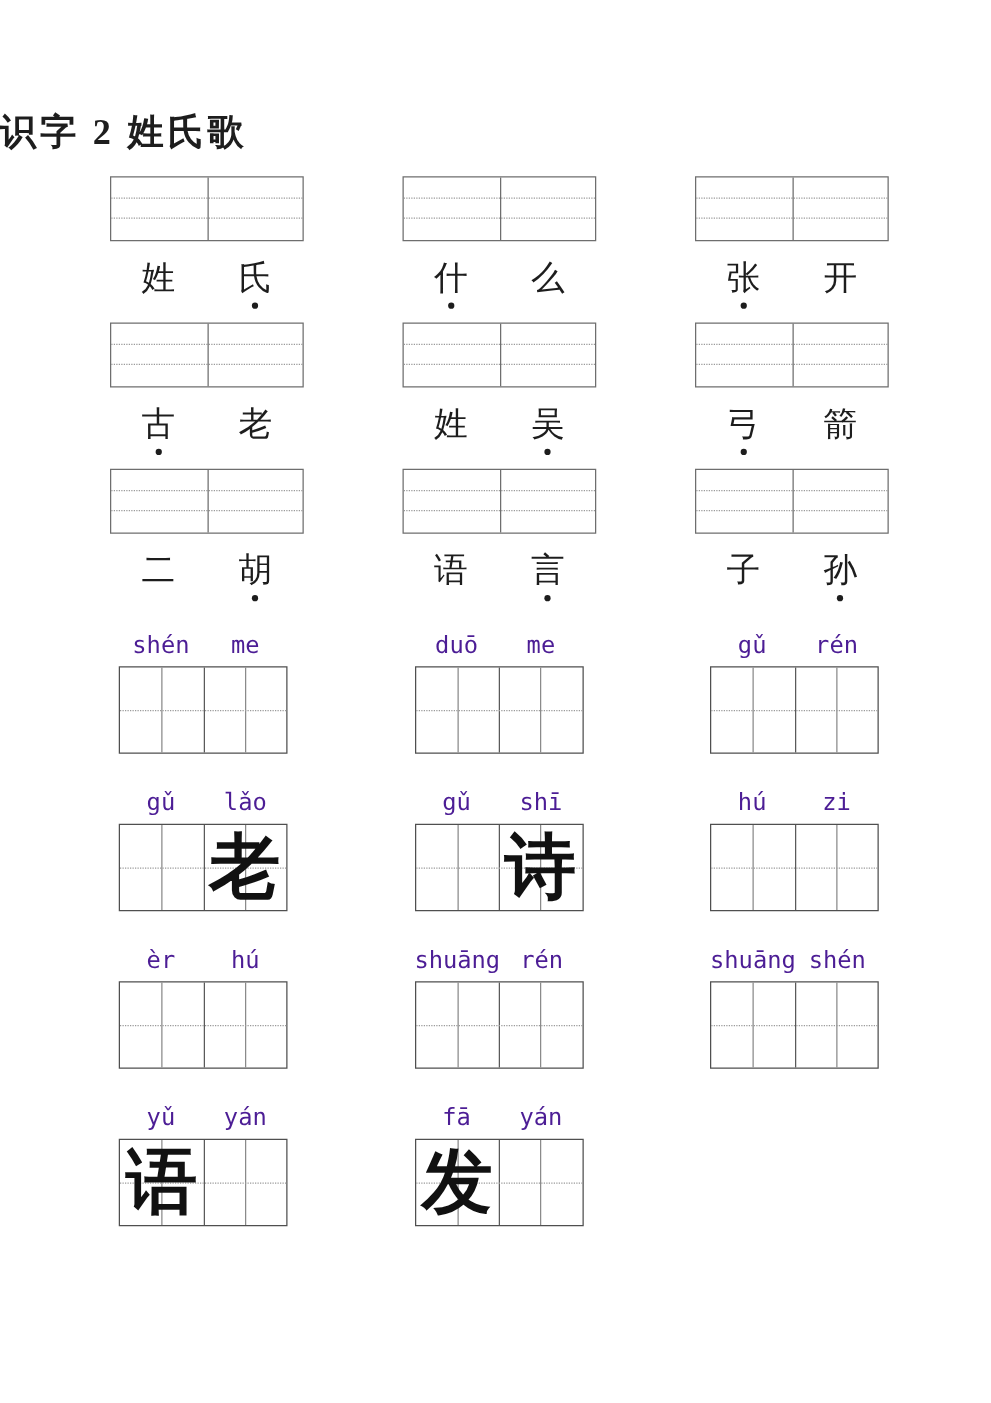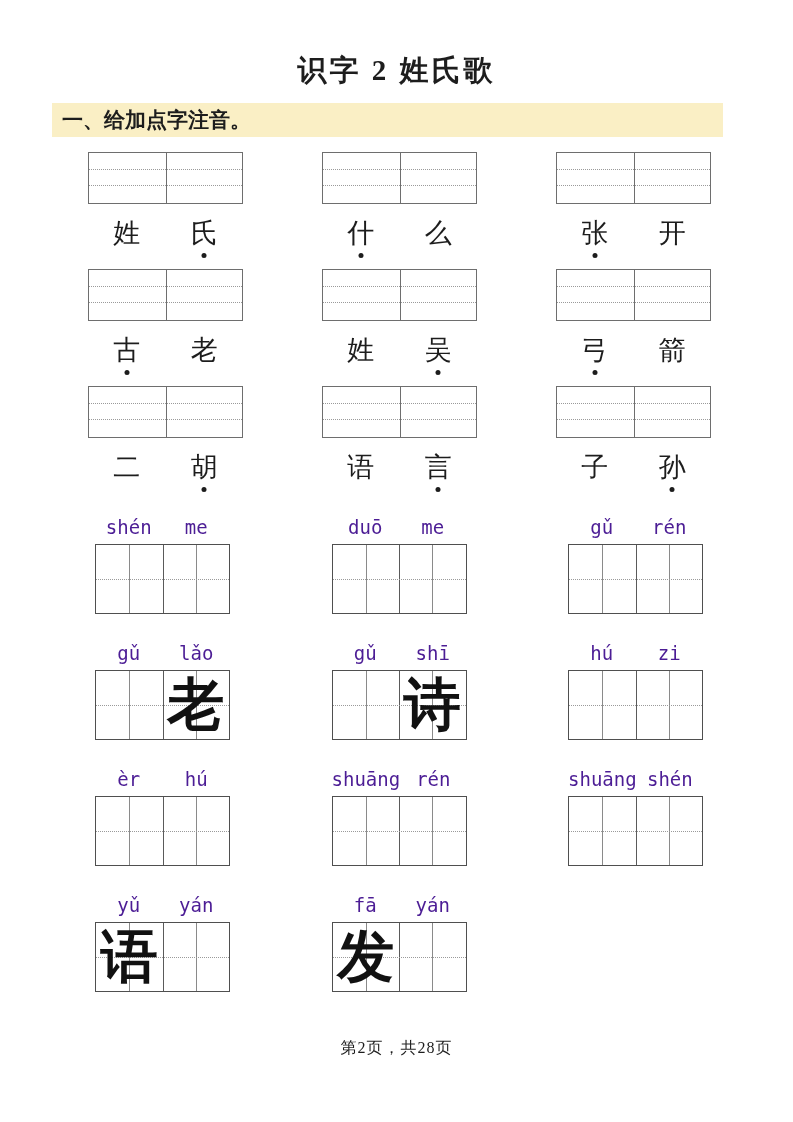--- a/index.html
+++ b/index.html
@@ -2,22 +2,22 @@
 <html style="--highlight: #FAEFC5; --text: #1D1D1D;"><head>
 <meta charset="utf-8">
 <style>
   :root { --highlight:#FAEFC5; --text:#1d1d1d; }
   html,body { margin:0; padding:0; }
   body {
     width:793px; height:1122px; background:#ffffff; position:relative;
     font-family:"Liberation Serif", serif; color:var(--text); overflow:hidden;
   }
   .title {
-    padding-top:50px; text-align:center; font-size:29px; font-weight:bold;
-    letter-spacing:3px; line-height:40px;
+    padding-top:50px; font-size:29px; font-weight:bold;
+    letter-spacing:3px; line-height:40px;margin-top:36px;
   }
   .bar {
     margin:13px 0 0 52px; width:671px; box-sizing:border-box;
     background:var(--highlight); font-size:21px; font-weight:bold;
     padding:4px 10px; line-height:26px;
   }
   .bar.second { margin-top:8px; }
   
   .s1-grid {
     margin-left:88px; width:623px; display:grid;
@@ -67,21 +67,20 @@
   
   .footer { margin-top:46px; text-align:center; font-size:16px; letter-spacing:1px; }
 </style>
 </head>
 <body>
 
 <div class="page">
 
   <div class="title">识字 2  姓氏歌</div>
 
-  <div class="bar">一、给加点字注音。</div>
 
   <div class="s1-grid">
 
     <div class="unit1">
       <div class="pgrid">
         <div class="pg-h pg-h1"></div>
         <div class="pg-h pg-h2"></div>
         <div class="pg-v"></div>
       </div>
       <div class="chars">
@@ -351,15 +350,14 @@
         <div class="wg-v wg-v50"></div>
         <div class="wg-v wg-v75"></div>
         <div class="wg-h"></div>
         <span class="fill f0">发</span>
         <span class="fill f1"></span>
       </div>
     </div>
 
   </div>
 
-  <div class="footer">第2页，共28页</div>
 
 </div>
 
 </body></html>

